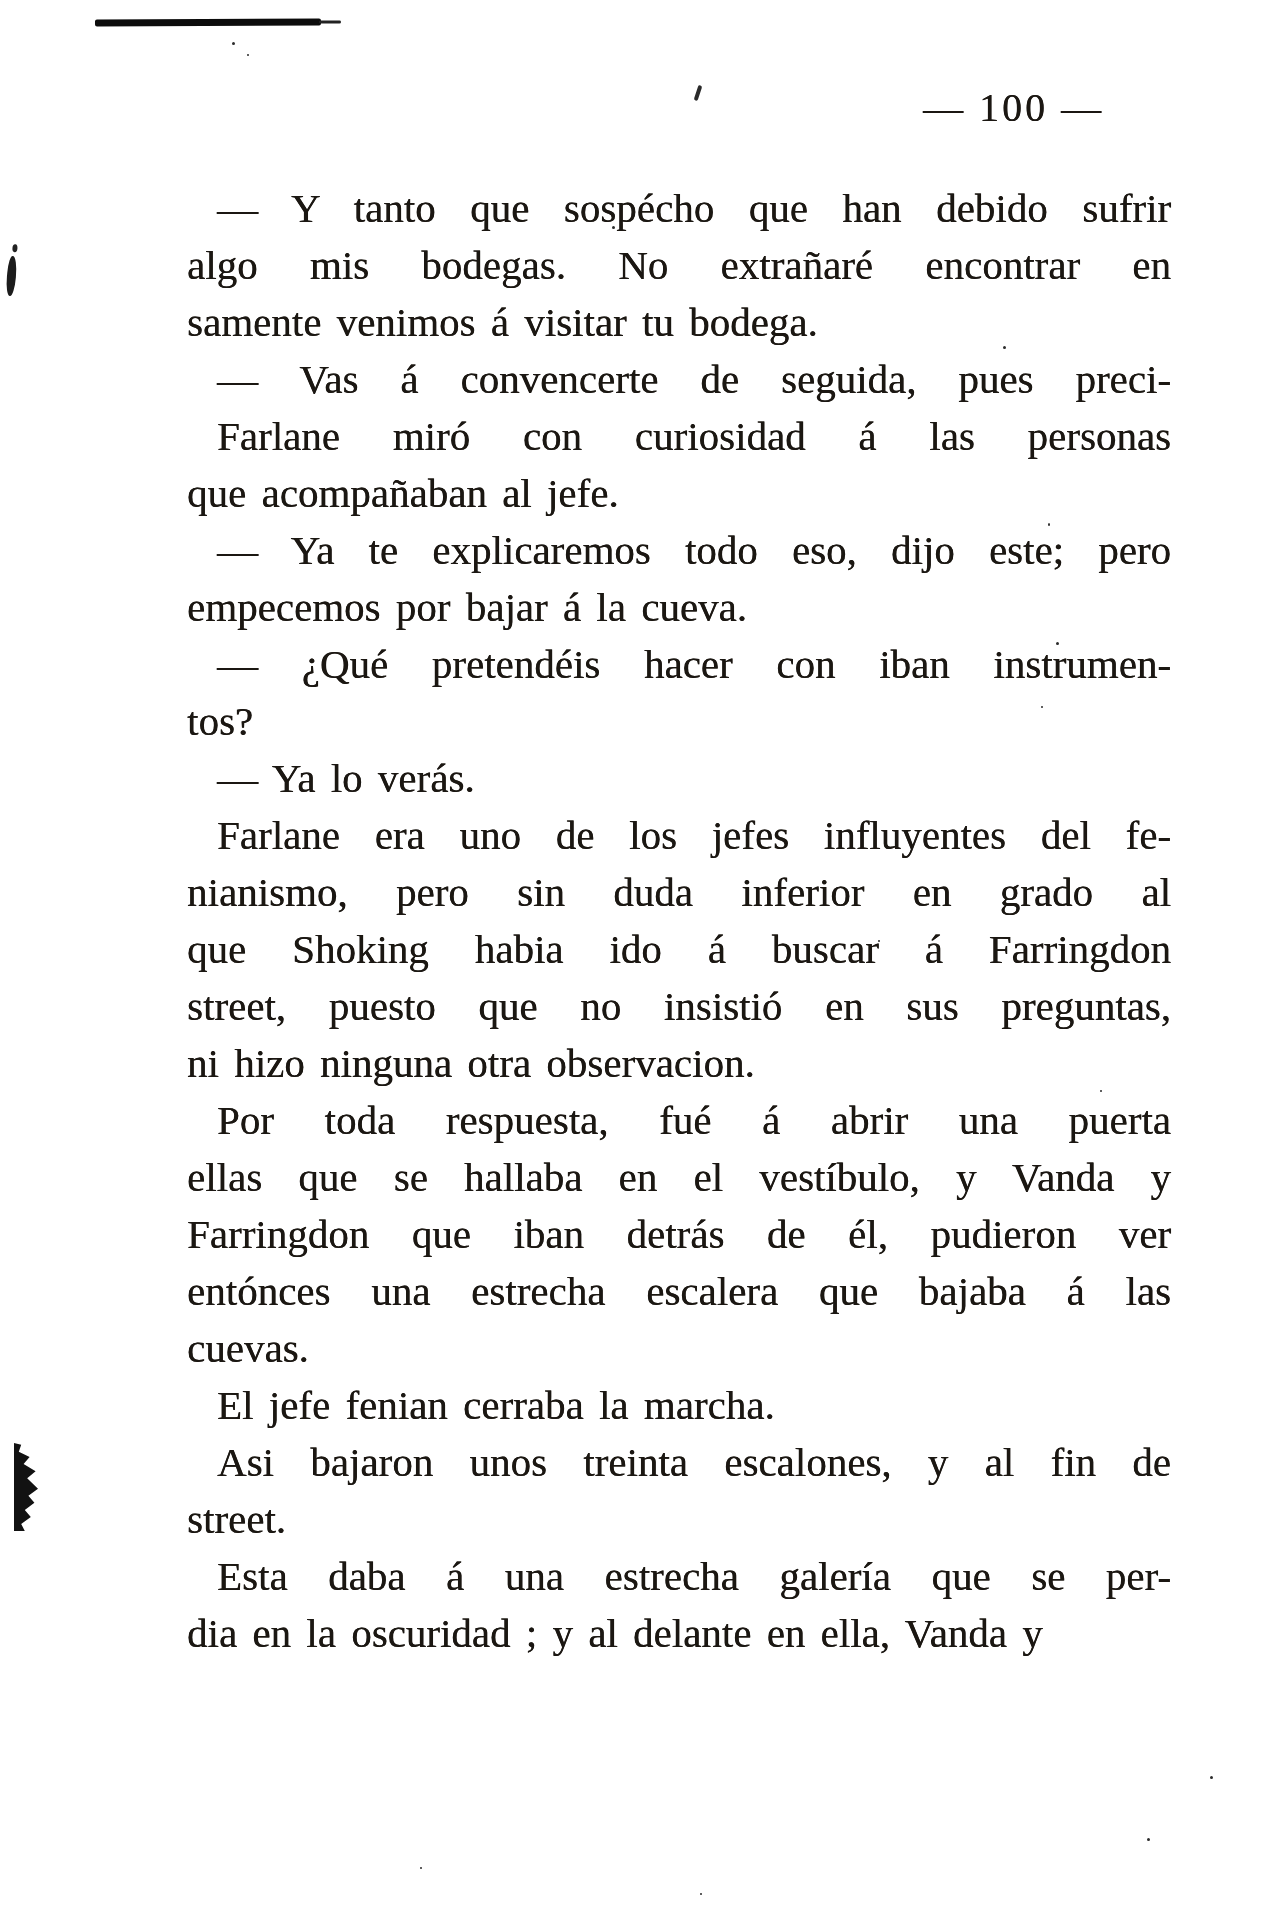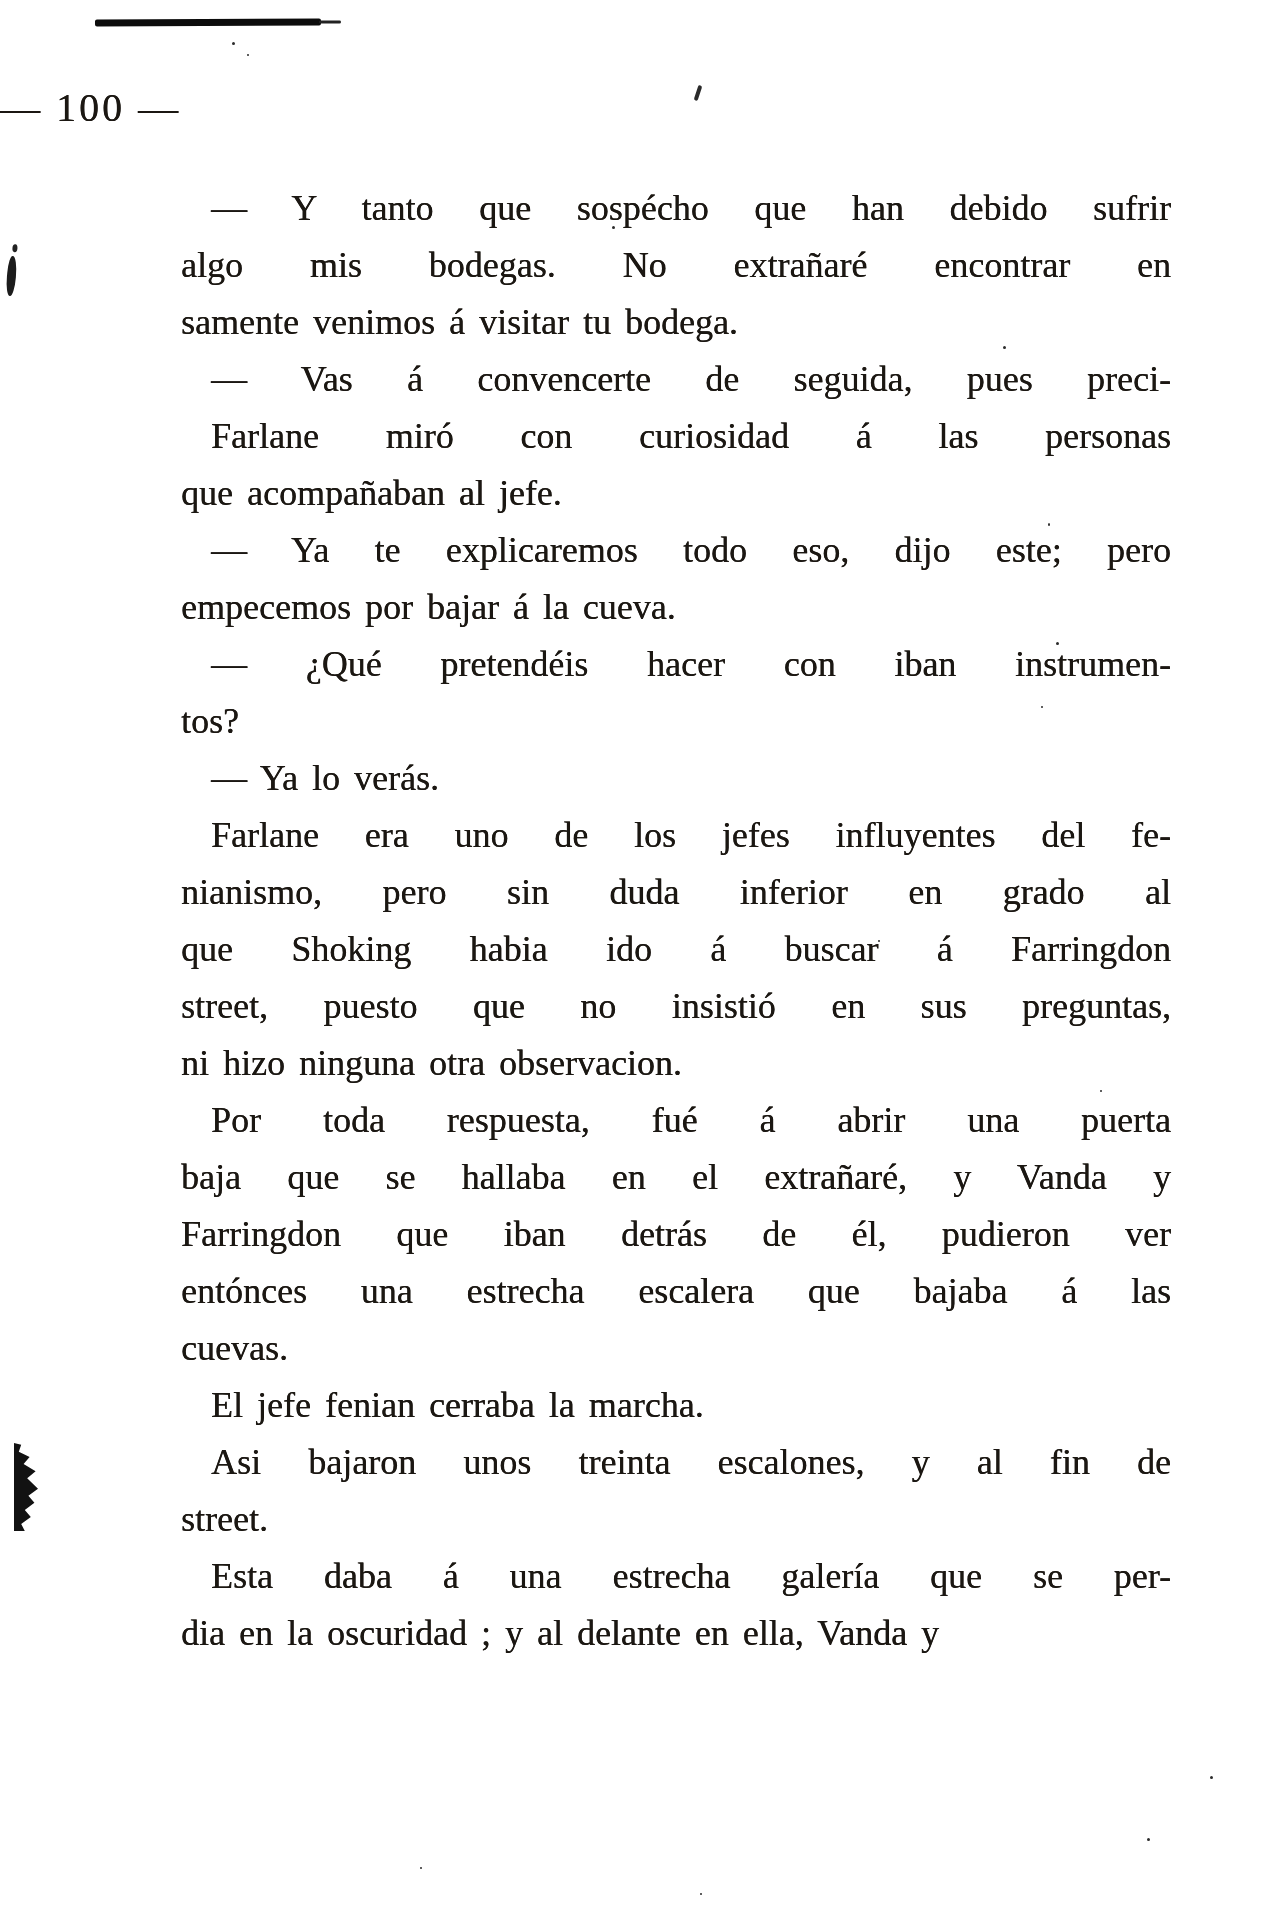--- a/index.html
+++ b/index.html
@@ -17,41 +17,42 @@
   }
   .page {
     position: absolute;
     inset: 0;
   }
   .folio {
     position: absolute;
     top: 84px;
     left: 0;
     width: 1104px;
-    text-align: left;
+    text-align: right;
     font-size: 40px;
     letter-spacing: 3px;
     color: #1b1712;
     text-shadow: 0.3px 0 0 currentColor;
   }
   .text-block {
     position: absolute;
     left: 181px;
     top: 180px;
     width: 990px;
   }
   .line {
     height: 57px;
     line-height: 57px;
-    font-size: 36px;
+    font-size: 41px;
     text-align: justify;
     text-align-last: justify;
     word-spacing: 5px;
     white-space: normal;
     text-shadow: 0.3px 0 0 currentColor;
+    margin-left: 6px;
   }
   .line.indent { text-indent: 30px; }
   .line.last  { text-align-last: left; }
 
   
   .top-bar {
     position: absolute;
     left: 95px;
     top: 19px;
     width: 226px;
@@ -137,21 +138,21 @@
       <div class="line last">empecemos por bajar á la cueva.</div>
       <div class="line indent">— ¿Qué pretendéis hacer con iban instrumen-</div>
       <div class="line last">tos?</div>
       <div class="line indent last">— Ya lo verás.</div>
       <div class="line indent">Farlane era uno de los jefes influyentes del fe-</div>
       <div class="line">nianismo, pero sin duda inferior en grado al</div>
       <div class="line">que Shoking habia ido á buscar á Farringdon</div>
       <div class="line">street, puesto que no insistió en sus preguntas,</div>
       <div class="line last">ni hizo ninguna otra observacion.</div>
       <div class="line indent">Por toda respuesta, fué á abrir una puerta</div>
-      <div class="line">baja que se hallaba en el extrañaré, y Vanda y</div>
+      <div class="line">ellas que se hallaba en el vestíbulo, y Vanda y</div>
       <div class="line">Farringdon que iban detrás de él, pudieron ver</div>
       <div class="line">entónces una estrecha escalera que bajaba á las</div>
       <div class="line last">cuevas.</div>
       <div class="line indent last">El jefe fenian cerraba la marcha.</div>
       <div class="line indent">Asi bajaron unos treinta escalones, y al fin de</div>
       <div class="line last">street.</div>
       <div class="line indent">Esta daba á una estrecha galería que se per-</div>
       <div class="line last">dia en la oscuridad ; y al delante en ella, Vanda y</div>
     </div>
 

